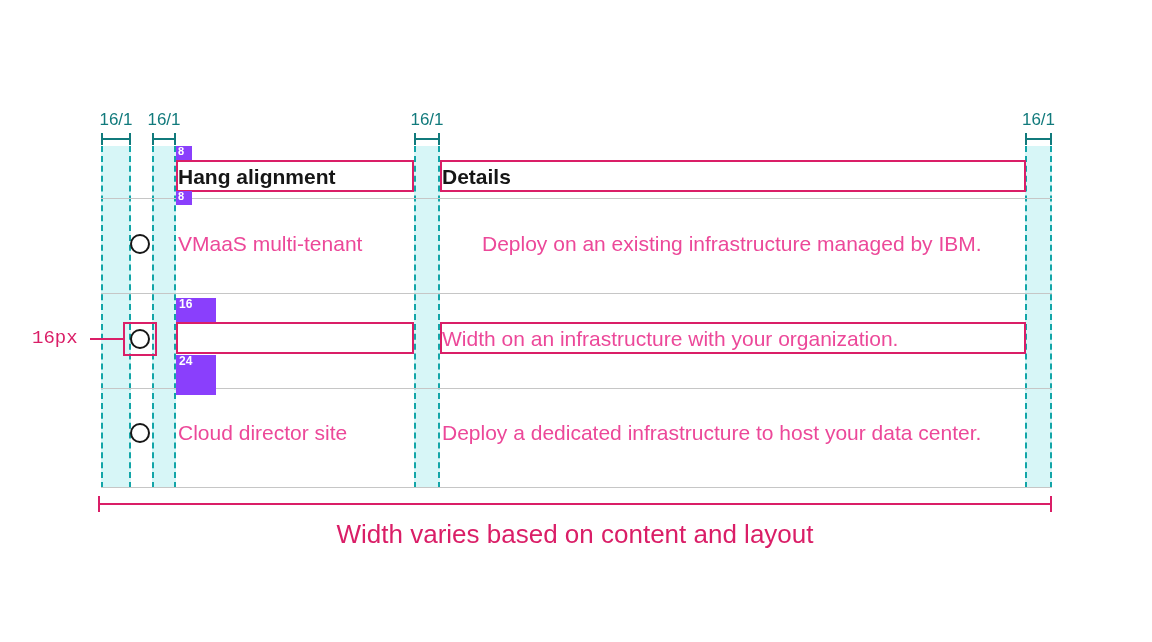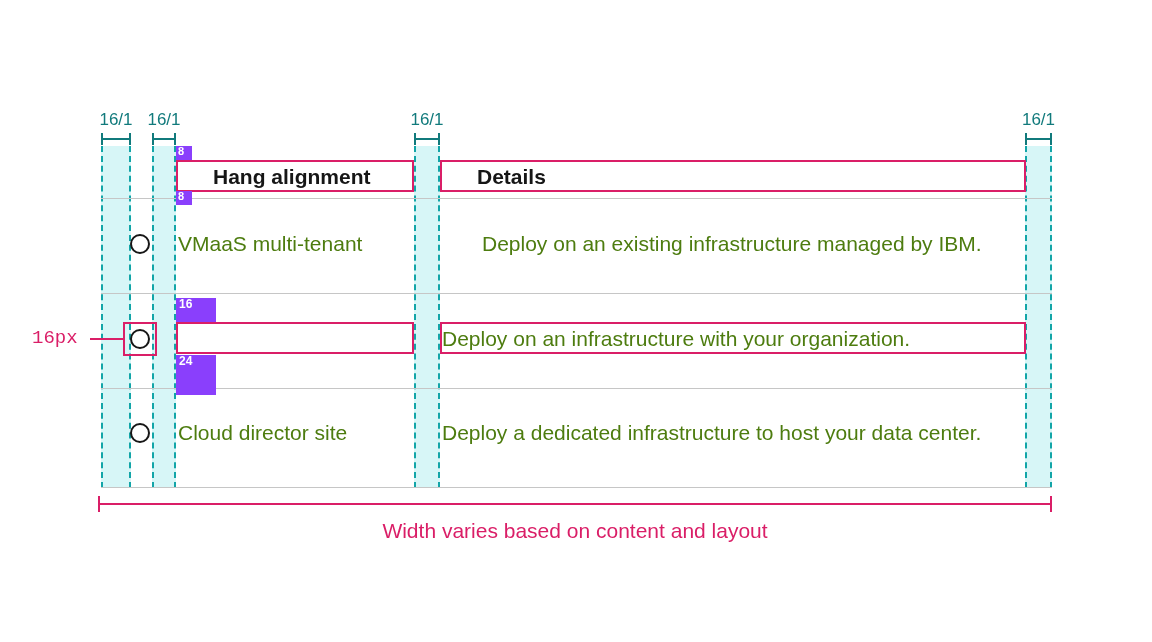--- a/index.html
+++ b/index.html
@@ -62,30 +62,29 @@
   .measure .mcap.r { right: 0; }
   .rule {
     position: absolute;
     left: 0; right: 0;
     height: 1px;
     background: #c6c6c6;
     z-index: 4;
   }
   .cell-label {
     position: absolute;
-    color: #4d7c0f;
+    color: #ec4899;
     font-size: 21px;
     white-space: nowrap;
     font-family: "Liberation Sans", sans-serif;
   }
   .cell-label.head {
     color: #161616;
     font-weight: bold;
     font-size: 21px;
-    margin-left: 35px;
   }
 
   
   .radio {
     position: absolute;
     width: 20px;
     height: 20px;
     border: 2px solid #161616;
     border-radius: 50%;
     box-sizing: border-box;
@@ -154,21 +153,21 @@
     top: -7px;
     width: 2px;
     height: 16px;
     background: #da1e67;
   }
   .dim .dcap.l { left: 0; }
   .dim .dcap.r { right: 0; }
   .dim-text {
     position: absolute;
     color: #da1e67;
-    font-size: 21px;
+    font-size: 26px;
     white-space: nowrap;
     text-align: center;
     font-family: "Liberation Sans", sans-serif;
     z-index: 6;
   }
 </style>
 </head>
 <body>
 
 <div class="stage">
@@ -213,21 +212,21 @@
 
   <div class="mbox" style="left:176px; top:160px; width:238px; height:32px;"></div>
   <div class="mbox" style="left:440px; top:160px; width:586px; height:32px;"></div>
 
   <div class="radio" style="left:130px; top:234px;"></div>
   <div class="cell-label" style="left:178px; top:232px;">VMaaS multi-tenant</div>
   <div class="cell-label" style="left:442px; top:232px;margin-left:40px;">Deploy on an existing infrastructure managed by IBM.</div>
 
   <div class="radio" style="left:130px; top:329px;"></div>
   <div class="mbox" style="left:123px; top:322px; width:34px; height:34px;"></div>
-  <div class="cell-label" style="left:442px; top:327px;">Deploy on an infrastructure with your organization.</div>
+  <div class="cell-label" style="left:442px; top:327px;">Width on an infrastructure with your organization.</div>
   <div class="mbox" style="left:176px; top:322px; width:238px; height:32px;"></div>
   <div class="mbox" style="left:440px; top:322px; width:586px; height:32px;"></div>
 
   <div class="radio" style="left:130px; top:423px;"></div>
   <div class="cell-label" style="left:442px; top:421px;">Deploy a dedicated infrastructure to host your data center.</div>
   <div class="cell-label" style="left:178px; top:421px;">Cloud director site</div>
 
   <div class="chip tiny" style="left:176px; top:146px; width:16px; height:14px;">
     <span class="cnum">8</span>
   </div>

